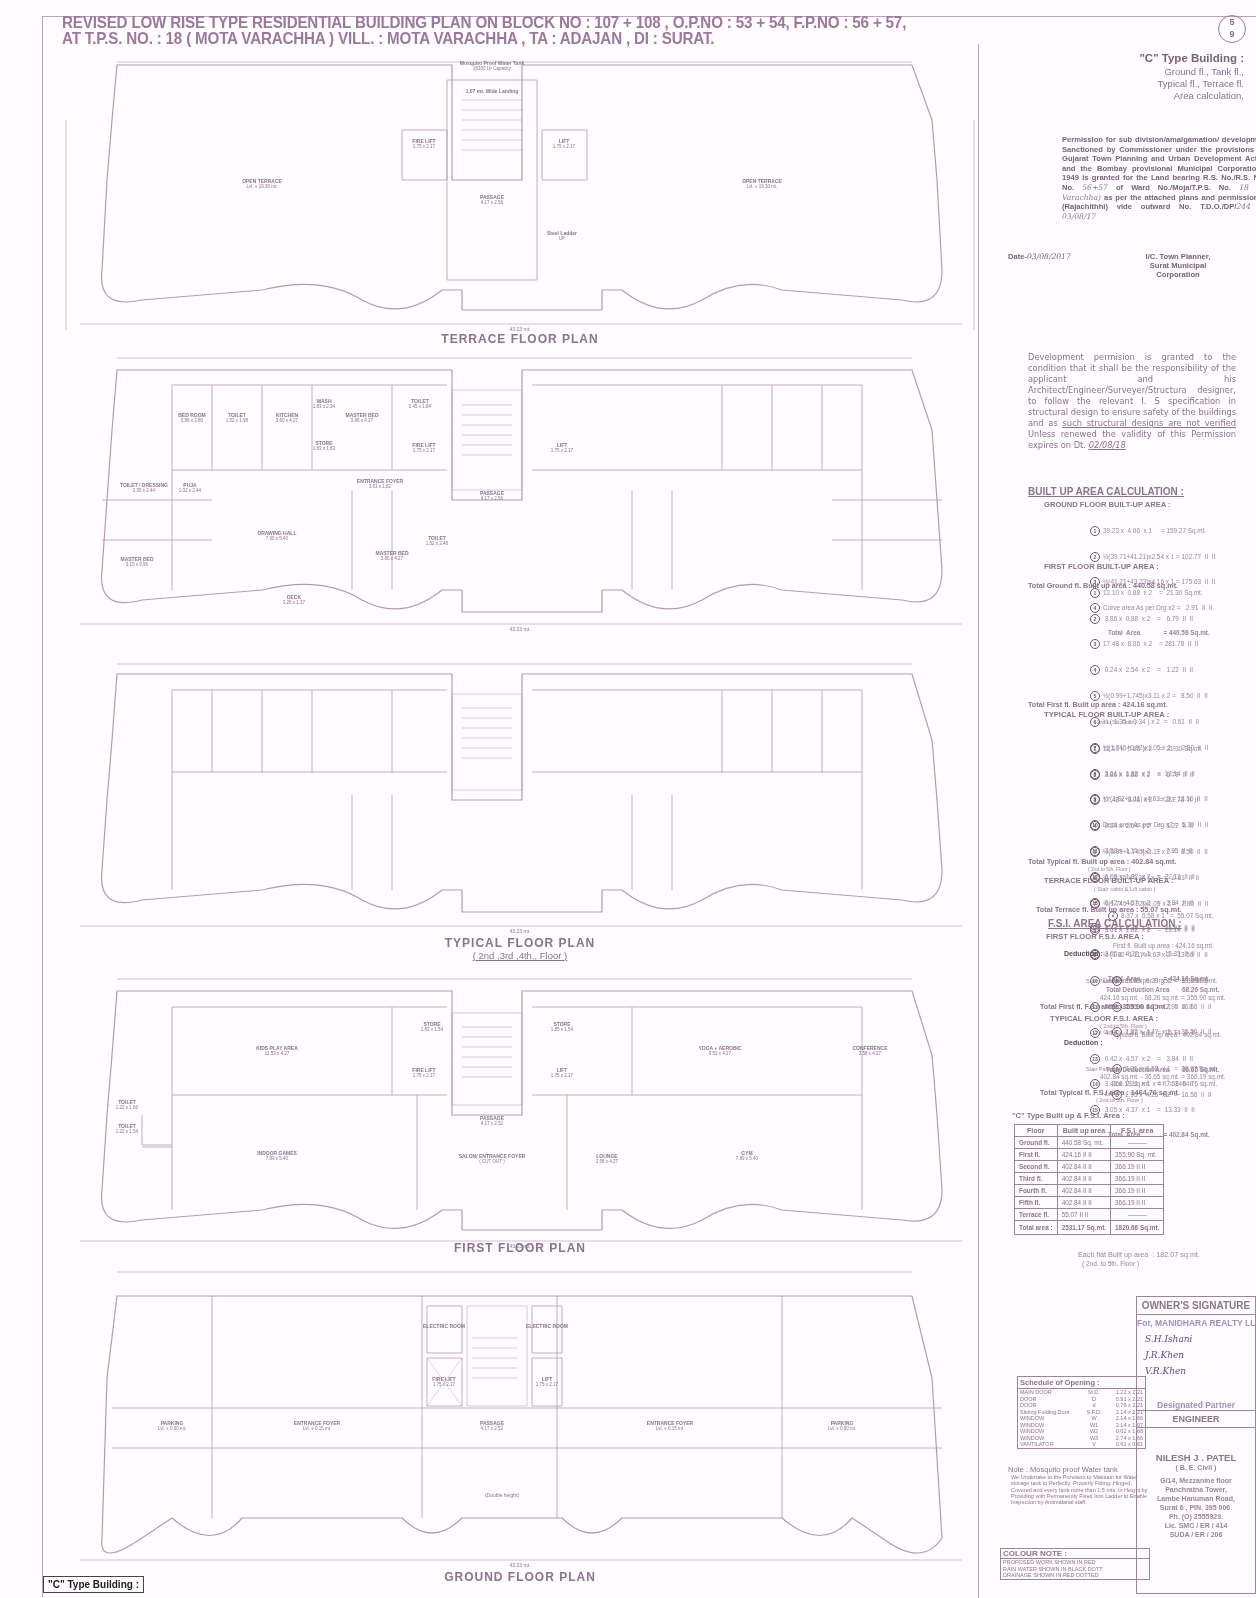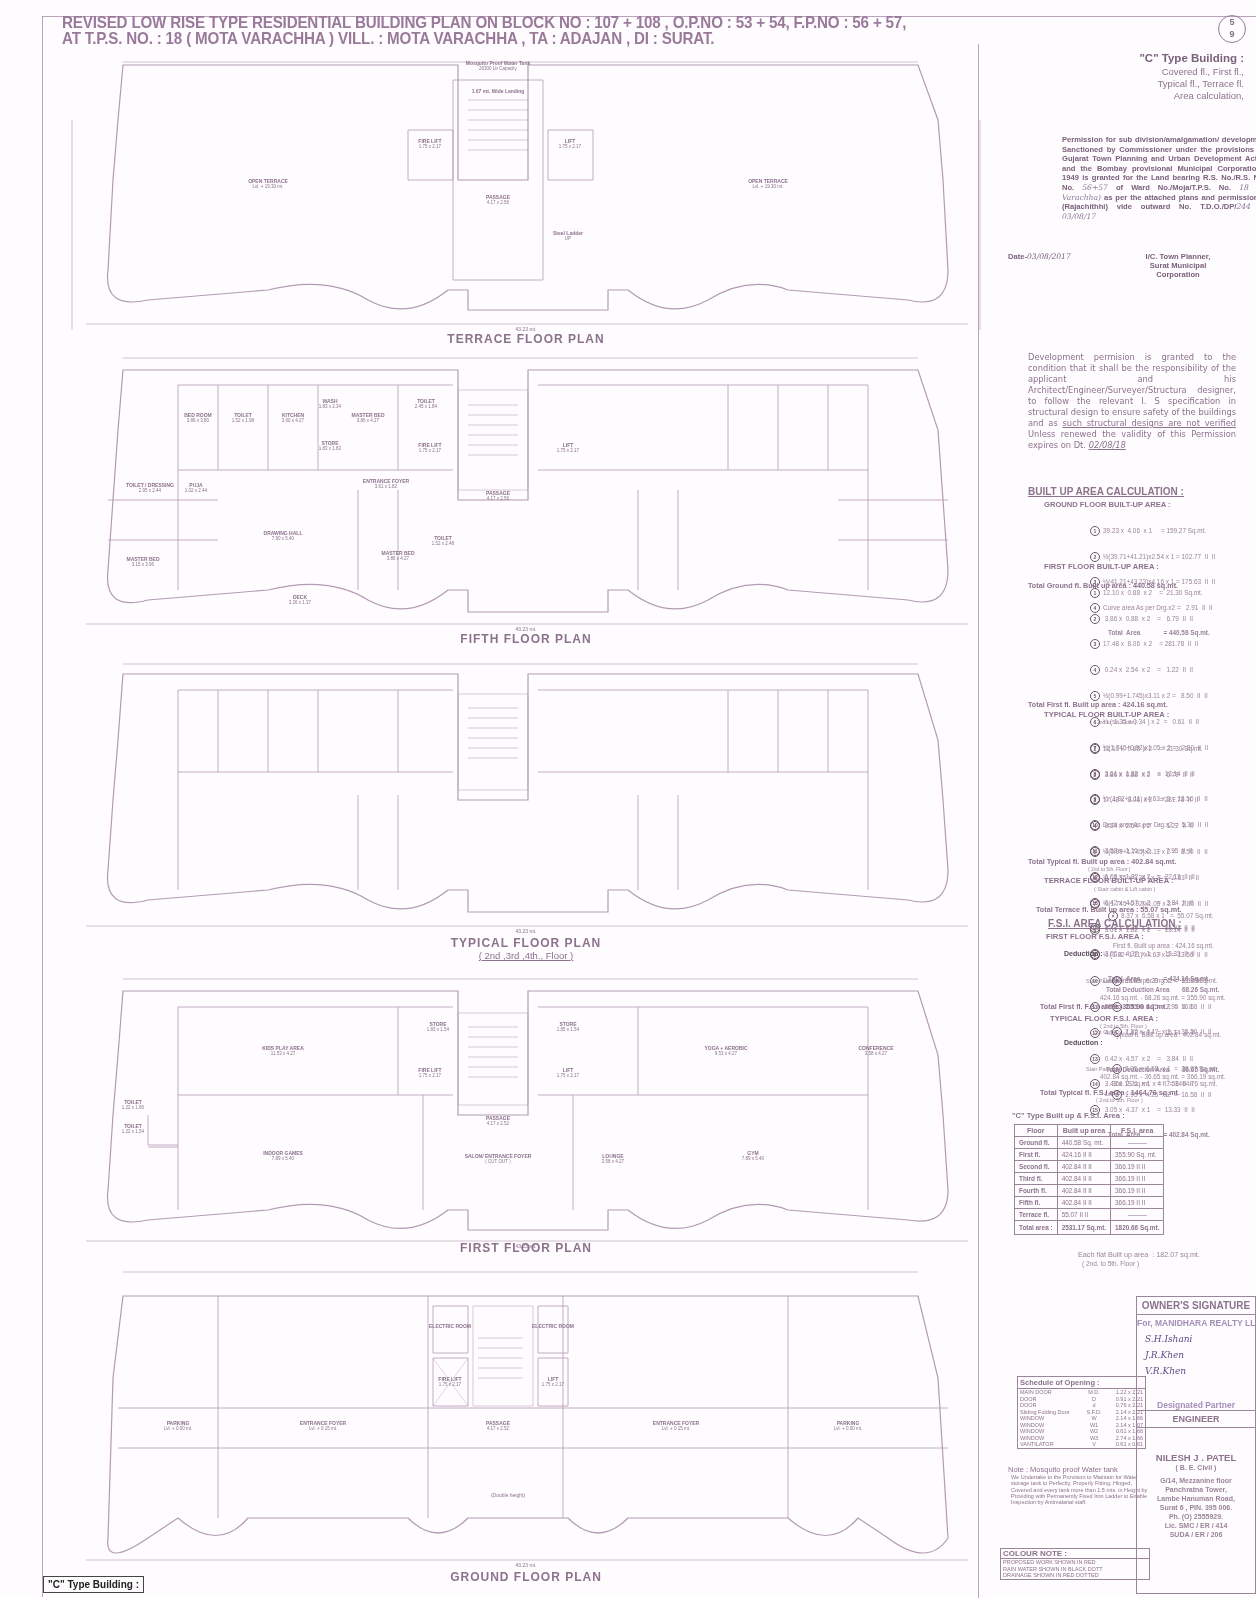--- a/index.html
+++ b/index.html
@@ -2,21 +2,21 @@
 <html><head>
 <meta charset="utf-8">
 <style>
   html,body{margin:0;padding:0;background:#fefcfe;}
   body{width:1256px;height:1598px;position:relative;overflow:hidden;font-family:"Liberation Sans",sans-serif;color:#8a6f8a;}
   .sheet{position:absolute;left:42px;top:16px;width:1214px;height:1580px;border-left:1px solid #b9a3b9;border-top:1px solid #b9a3b9;}
   .title{position:absolute;left:62px;top:14px;width:930px;font-family:"Liberation Sans",sans-serif;font-weight:bold;font-size:16.5px;line-height:16px;color:#9a7a9a;letter-spacing:-0.2px;transform:scaleX(0.92);transform-origin:left top;}
   .sheet-no{position:absolute;left:1218px;top:15px;width:26px;height:26px;border:1px solid #9a7a9a;border-radius:50%;font-size:9px;text-align:center;line-height:12px;color:#8a6f8a;font-weight:bold;}
   .sidebar{position:absolute;left:978px;top:44px;width:276px;height:1554px;border-left:1px solid #b9a3b9;}
   
-  .plan{position:absolute;left:68px;width:916px;}
+  .plan{position:absolute;left:62px;width:916px;}
   .plan svg{position:absolute;left:0;top:0;}
   .plan-title{position:absolute;left:0;width:916px;text-align:center;font-weight:bold;font-size:12px;letter-spacing:1px;color:#8c728c;}
   .plan-sub{position:absolute;left:0;width:916px;text-align:center;font-size:9.5px;color:#8c728c;}
   .room{position:absolute;font-size:5px;color:#8c728c;text-align:center;font-weight:bold;white-space:nowrap;transform:translateX(-50%);line-height:6px;}
   .room .dim{font-weight:normal;font-size:4.5px;display:block;}
   
   .c-type{position:absolute;left:1060px;top:52px;width:184px;text-align:right;font-weight:bold;font-size:11.5px;color:#7a617a;}
   .c-type-sub{position:absolute;left:1070px;top:66px;width:174px;text-align:right;font-size:9.5px;line-height:12px;color:#8c728c;}
   .permit{position:absolute;left:1062px;top:135px;width:218px;font-size:7.6px;line-height:9.6px;text-align:justify;color:#7a607a;font-weight:bold;}
   .permit .hand{font-family:"DejaVu Serif",serif;font-weight:normal;font-style:italic;color:#8a7a9a;}
@@ -114,21 +114,20 @@
   <div class="room" style="left:82px;top:132px;"><span>TOILET / DRESSING</span><span class="dim">2.95 x 2.44</span></div>
   <div class="room" style="left:128px;top:132px;"><span>PUJA</span><span class="dim">1.02 x 2.44</span></div>
   <div class="room" style="left:215px;top:180px;"><span>DRAWING HALL</span><span class="dim">7.90 x 5.40</span></div>
   <div class="room" style="left:330px;top:200px;"><span>MASTER BED</span><span class="dim">3.86 x 4.27</span></div>
   <div class="room" style="left:375px;top:185px;"><span>TOILET</span><span class="dim">1.52 x 2.48</span></div>
   <div class="room" style="left:75px;top:206px;"><span>MASTER BED</span><span class="dim">3.15 x 3.96</span></div>
   <div class="room" style="left:232px;top:244px;"><span>DECK</span><span class="dim">3.26 x 1.37</span></div>
   <div class="room" style="left:430px;top:140px;"><span>PASSAGE</span><span class="dim">4.17 x 2.56</span></div>
   <div class="room" style="left:500px;top:92px;"><span>LIFT</span><span class="dim">1.75 x 2.17</span></div>
   <div class="room" style="left:458px;top:276px;font-weight:normal;">43.23 mt.</div>
-  <div class="plan-title" style="top:282px;">FIFTH FLOOR PLAN</div>
 </div>
 
 <div class="plan" style="top:660px;height:300px;">
   <svg width="916" height="270" viewBox="0 0 916 270">
     <g fill="none" stroke="#b39bb3" stroke-width="1.2">
       <line x1="55" y1="4" x2="850" y2="4" stroke-width="0.6"></line>
       <path d="M55 14 H390 V140 H460 V14 H850 L870 80 L875 140 L880 210 Q880 250 840 240 L720 230 Q680 215 640 240 Q600 262 560 230 L540 230 V252 H400 V230 L380 230 Q340 262 300 240 Q260 215 200 230 L80 240 Q35 252 40 210 L45 140 L50 80 Z"></path>
       <path d="M110 30 H385 M470 30 H800 M110 112 H385 M470 112 H800" stroke-width="0.8"></path>
       <path d="M110 30 V230 M150 30 V112 M200 30 V112 M250 30 V112 M330 30 V112 M290 135 V230 M330 135 V230 M570 135 V230 M610 135 V230 M660 30 V112 M710 30 V112 M760 30 V112 M800 30 V230" stroke-width="0.8"></path>
       <path d="M390 34 H460 V130 H390 Z M400 48 H450 M400 58 H450 M400 68 H450 M400 78 H450 M400 88 H450 M400 98 H450" stroke-width="0.5"></path>
@@ -194,21 +193,21 @@
   <div class="room" style="left:485px;top:108px;"><span>LIFT</span><span class="dim">1.75 x 2.17</span></div>
   <div class="room" style="left:440px;top:224px;font-weight:normal;"><span>(Double height)</span></div>
   <div class="room" style="left:458px;top:294px;font-weight:normal;">43.23 mt.</div>
   <div class="plan-title" style="top:302px;">GROUND FLOOR PLAN</div>
 </div>
 
 <div class="ctb">"C" Type Building :</div>
 
 <div class="c-type">"C" Type Building :</div>
 <div class="c-type-sub">
-  <div>Covered fl., First fl.,</div>
+  <div>Ground fl., Tank fl.,</div>
   <div>Typical fl., Terrace fl.</div>
   <div>Area calculation,</div>
 </div>
 
 <div class="permit">
   <span>Permission for sub division/amalgamation/ development as Sanctioned by Commissioner under the provisions of the Gujarat Town Planning and Urban Development Act, 1976 and the Bombay provisional Municipal Corporation Act, 1949 is granted for the Land bearing R.S. No./R.S. No./F.P. No.</span>
   <span class="hand">56+57</span>
   <span>of Ward No./Moja/T.P.S. No.</span>
   <span class="hand">18 (Mota Varachha)</span>
   <span>as per the attached plans and permission letter (Rajachithhi) vide outward No. T.D.O./DP/</span><span class="hand">244</span>

